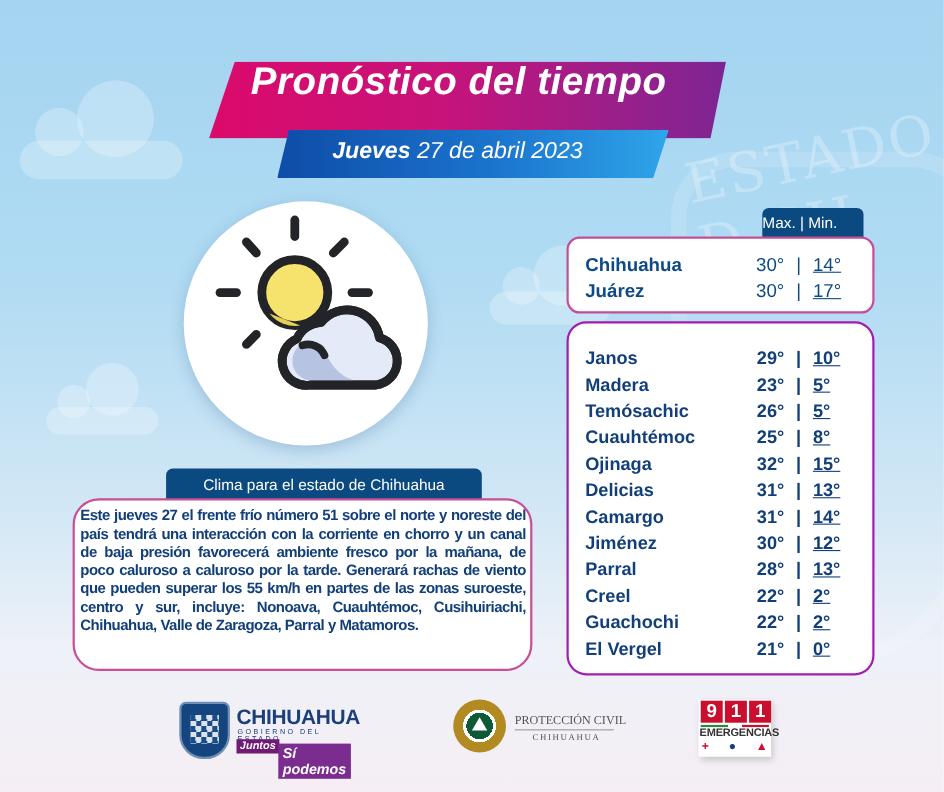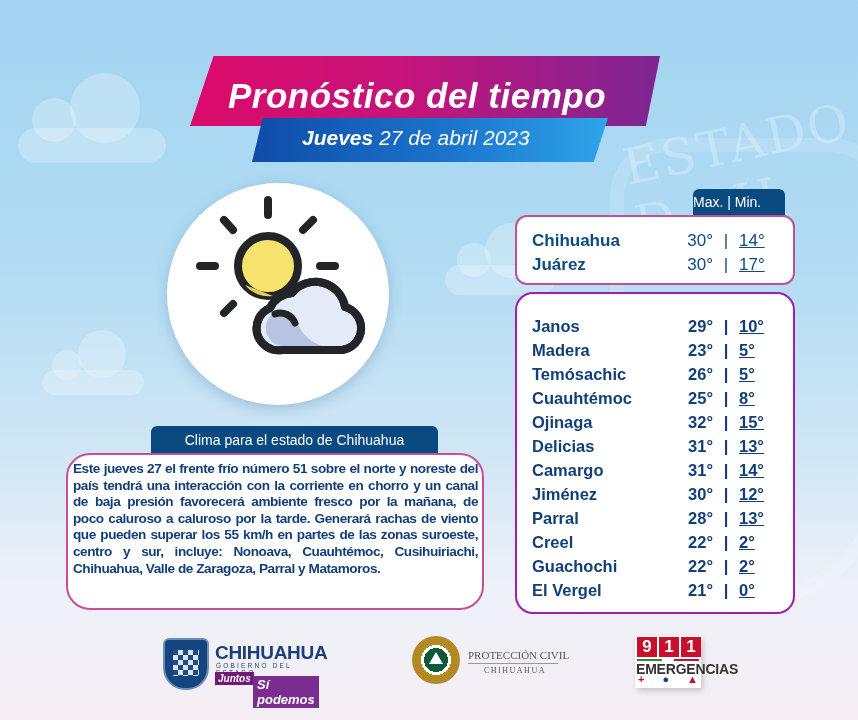--- a/index.html
+++ b/index.html
@@ -32,21 +32,21 @@
   }
   .watermark .txt { position: absolute; left: 18px; top: 30px; transform: rotate(-12deg); transform-origin: left top; }
 
   
   .title-banner {
     position: absolute; left: 190px; top: 56px; width: 470px; height: 70px;
     background: linear-gradient(90deg, #db0a6b 0%, #c7137a 45%, #9b1f8a 78%, #7d2593 100%);
     clip-path: polygon(5% 0, 100% 0, 97% 100%, 0 100%);
   }
   .title-text {
-    position: absolute; left: 228px; top: 76px; font-size: 35px; font-weight: bold; font-style: italic;
+    position: absolute; left: 228px; top: 54px; font-size: 35px; font-weight: bold; font-style: italic;
     color: #ffffff; letter-spacing: 0.5px;
   }
   .date-banner {
     position: absolute; left: 252px; top: 118px; width: 356px; height: 44px;
     background: linear-gradient(90deg, #0e4ca8 0%, #1b74cc 55%, #2ea5ea 100%);
     clip-path: polygon(3% 0, 100% 0, 96% 100%, 0 100%);
     box-shadow: 0 0 8px rgba(255,255,255,0.6);
   }
   .date-text {
     position: absolute; left: 302px; top: 126px; font-size: 21px; font-style: italic; color: #ffffff;
@@ -129,21 +129,21 @@
   .pc-sub { position: absolute; left: 72px; top: 31px; font-family: "Liberation Serif", serif; font-size: 8px; color: #555; letter-spacing: 1.5px; }
 
   .logo-911 {
     position: absolute; left: 635px; top: 636px; width: 66px; height: 52px; background: #ffffff;
     box-shadow: 2px 3px 6px rgba(0,0,0,0.18);
   }
   .n911 { position: absolute; left: 2px; top: 1px; display: flex; gap: 2px; }
   .n911 span { width: 20px; height: 20px; background: #c8102e; color: #fff; font-weight: bold; font-size: 17px; text-align: center; line-height: 20px; }
   .flag-line { position: absolute; left: 2px; top: 23px; width: 62px; height: 2px;
     background: linear-gradient(90deg, #2a8a3a 0 40%, #ffffff 40% 60%, #c8102e 60% 100%); }
-  .emerg { position: absolute; left: 1px; top: 25px; font-size: 14px; font-weight: bold; color: #333; letter-spacing: -0.2px; }
+  .emerg { position: absolute; left: 1px; top: 25px; font-size: 10px; font-weight: bold; color: #333; letter-spacing: -0.2px; }
   .icons911 { position: absolute; left: 3px; top: 37px; width: 60px; display: flex; justify-content: space-between; font-size: 11px; }
   .ic-red { color: #c8102e; font-weight: bold; }
   .ic-blue { color: #1b3f7b; }
 </style>
 </head>
 <body>
 
 <div class="bg-cloud cloud1"></div>
 <div class="bg-cloud cloud2"></div>
 <div class="bg-cloud cloud3"></div>

